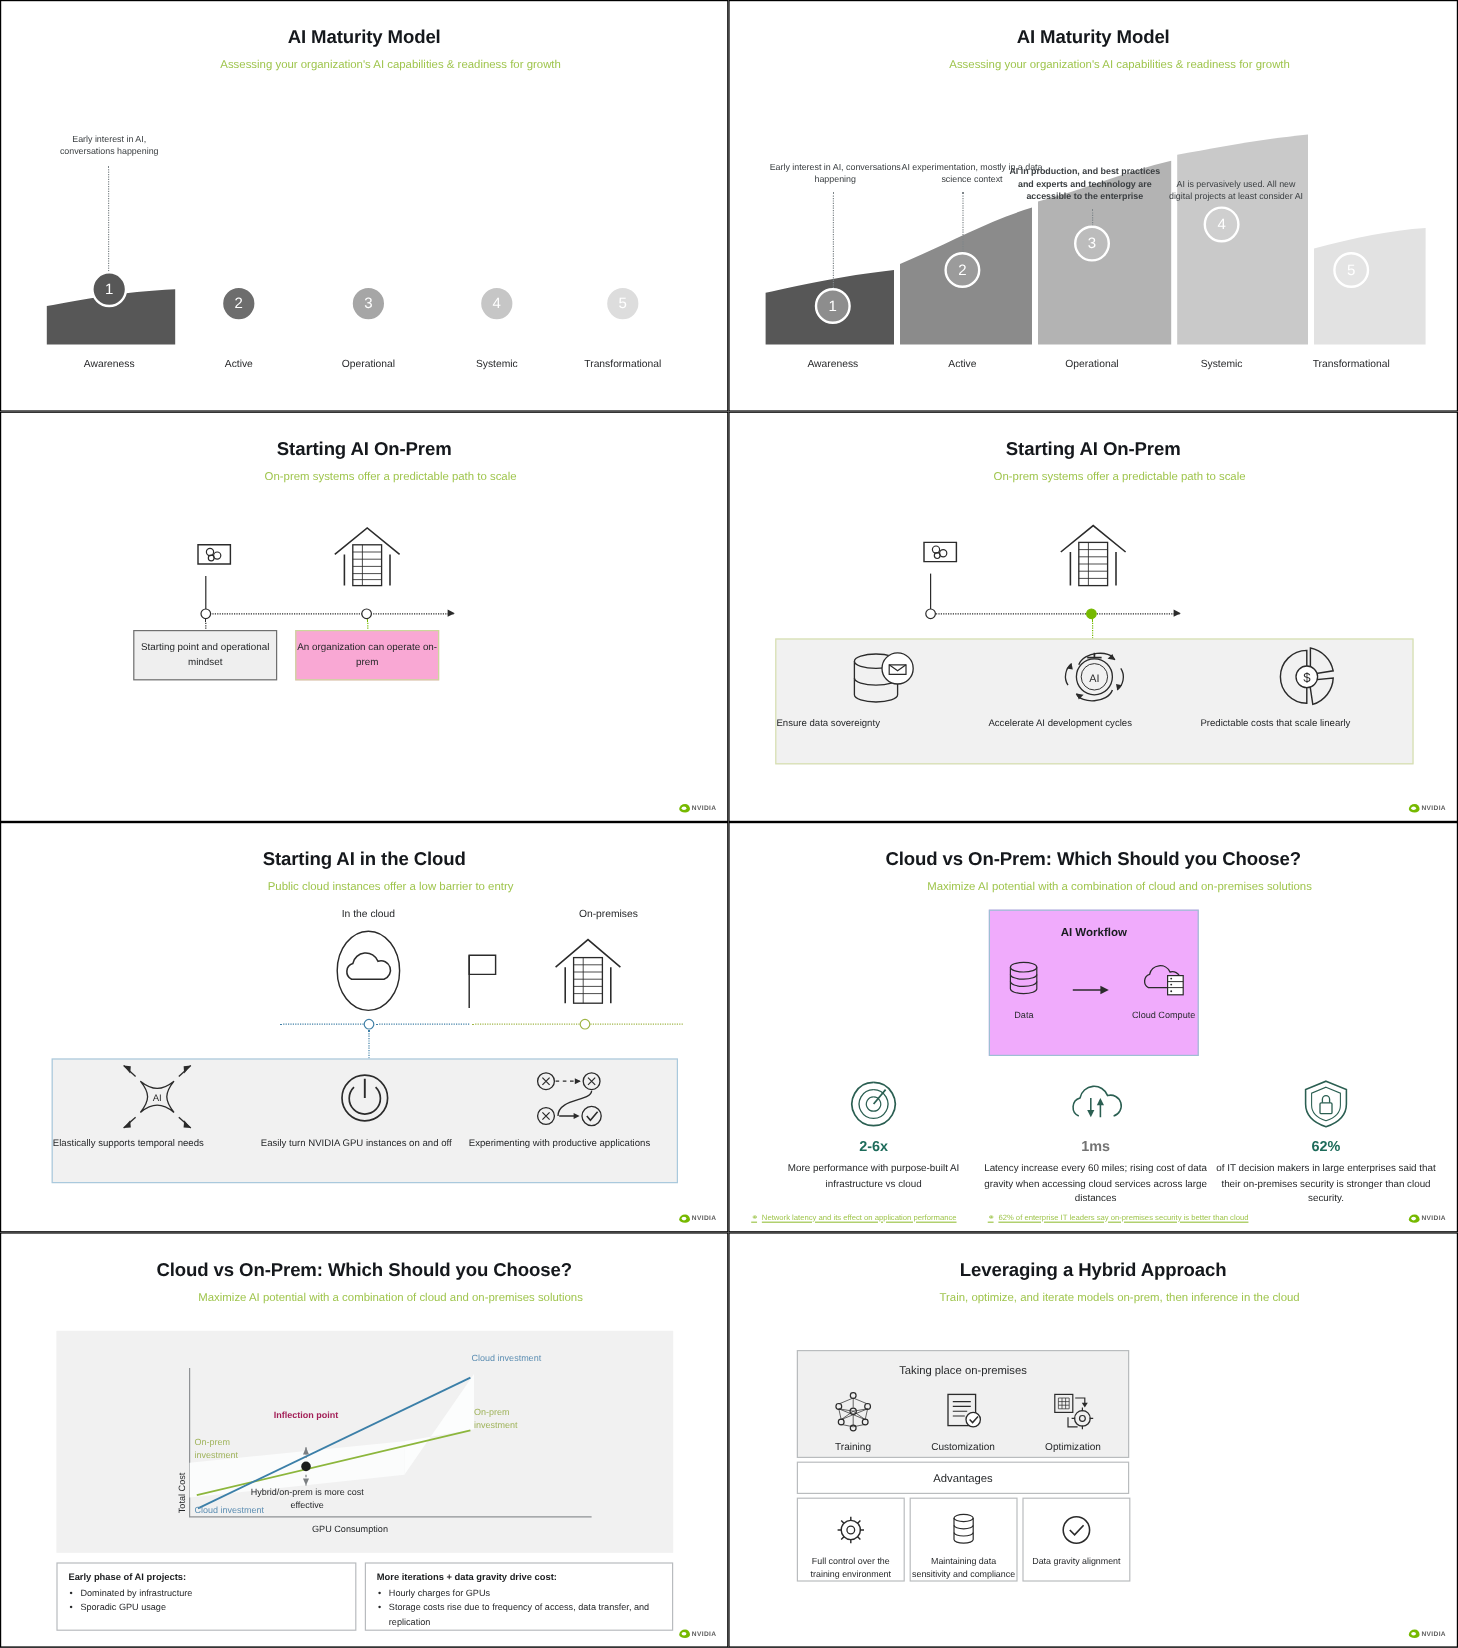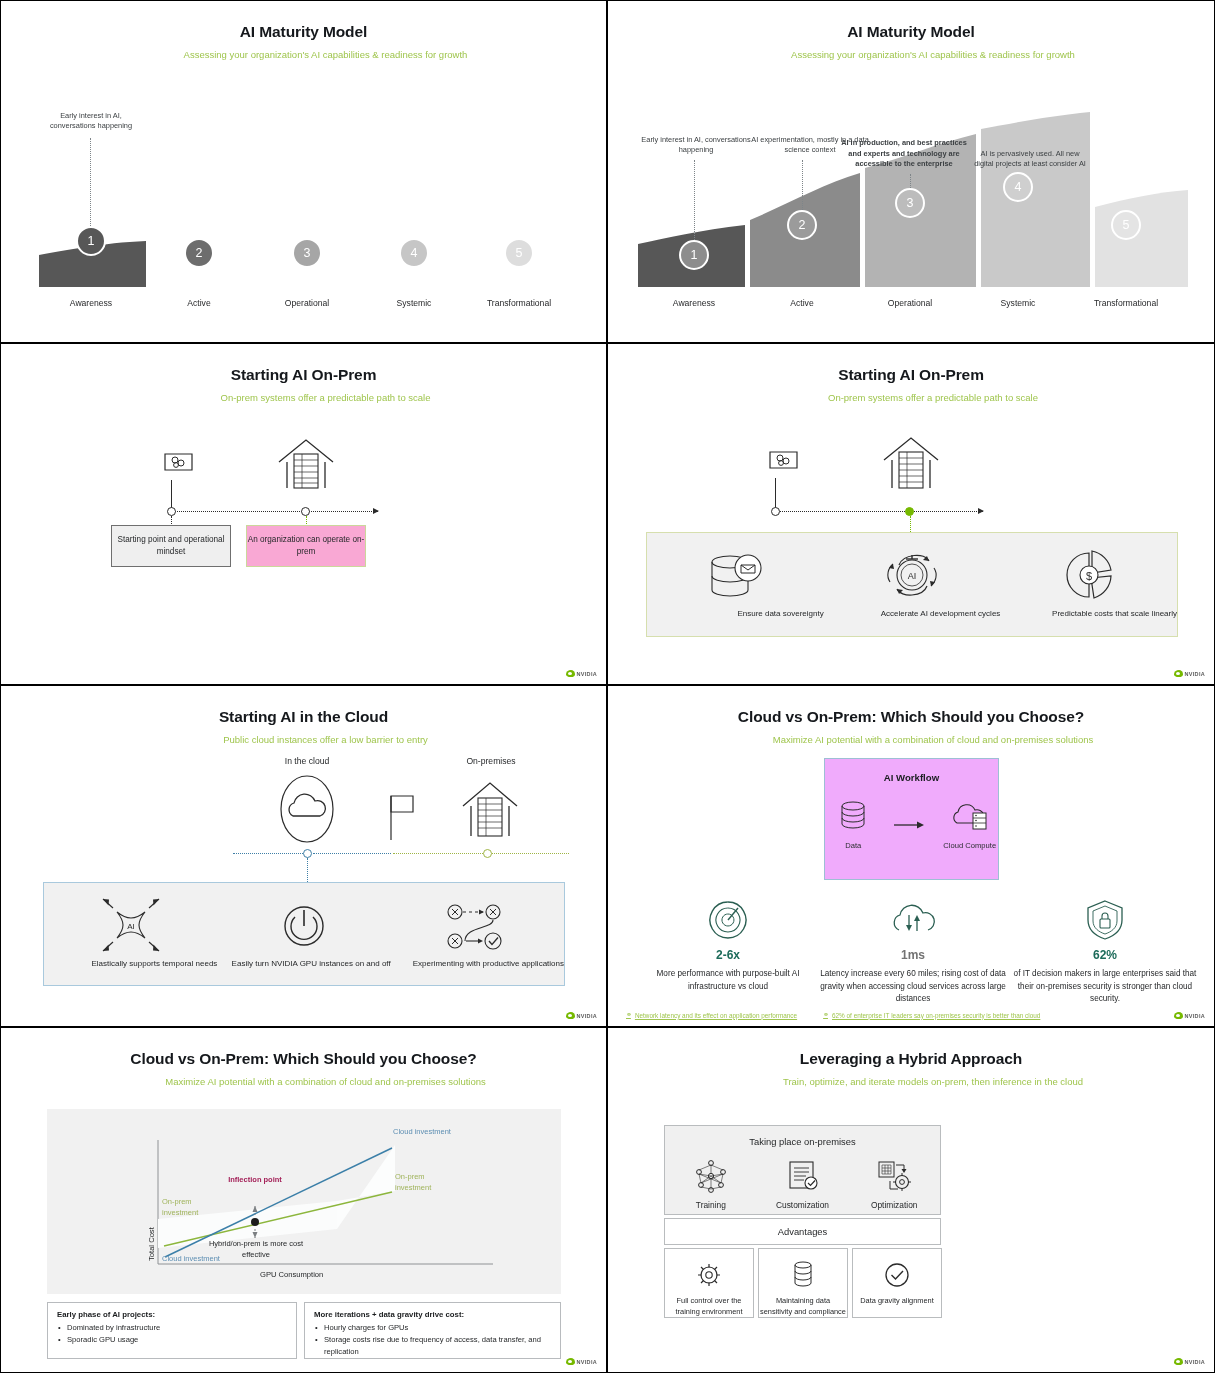--- a/index.html
+++ b/index.html
@@ -96,21 +96,21 @@
     position: absolute; background: #f9a8d4; border: 1px solid #cbd79b;
     display: flex; align-items: center; justify-content: center;
     text-align: center; font-size: 8.2px; line-height: 1.5; color: #26282a;
   }
   .icon-strip {
     position: absolute; background: #f1f1f1;
     display: flex; align-items: flex-start;
   }
   .icon-strip.green { border: 1.3px solid #d6dfae; }
   .icon-strip.blue  { border: 1.3px solid #a9c9dd; }
-  .icon-cell { flex: 1; text-align: right; padding-top: 11px; }
+  .icon-cell { flex: 1; text-align: left; padding-top: 0; }
   .icon-cell .glyph { height: 62px; display: flex; align-items: center; justify-content: center; }
   .icon-cell .cap {
     font-size: 8px; line-height: 1.5; color: #26282a; margin-top: 2px;
   }
   .hdr-small {
     position: absolute; text-align: center; font-size: 8.6px; color: #26282a;
   }
 
   
   .wf-box {
@@ -366,21 +366,21 @@
       <span class="nv-eye"></span>
       <span class="nv-txt">NVIDIA</span>
     </div>
   </div>
 
   <div class="slide">
     <div class="s-title">Starting AI in the Cloud</div>
     <div class="s-sub">Public cloud instances offer a low barrier to entry</div>
 
     <div class="hdr-small" style="left:252px; top:70px; width:108px;">In the cloud</div>
-    <div class="hdr-small" style="left:436px; top:70px; width:108px;">On-premises</div>
+    <div class="hdr-small" style="left:452px; top:70px; width:108px;">On-premises</div>
 
     <svg style="position:absolute; left:278px; top:88px;" width="56" height="70">
       <ellipse cx="28" cy="35" rx="26" ry="33" fill="none" stroke="#2b2b2b" stroke-width="1.2"></ellipse>
       <path d="M14,42 a7,7 0 0 1 1,-13 a11,11 0 0 1 21,-2 a7,7 0 0 1 5,15 z" fill="none" stroke="#2b2b2b" stroke-width="1.3"></path>
     </svg>
     <svg style="position:absolute; left:388px; top:108px;" width="32" height="52">
       <path d="M2,2 L24,2 L24,18 L2,18 Z" fill="none" stroke="#2b2b2b" stroke-width="1.2"></path>
       <path d="M2,2 L2,46" stroke="#2b2b2b" stroke-width="1.2"></path>
     </svg>
     <svg style="position:absolute; left:458px; top:92px;" width="62" height="62">

